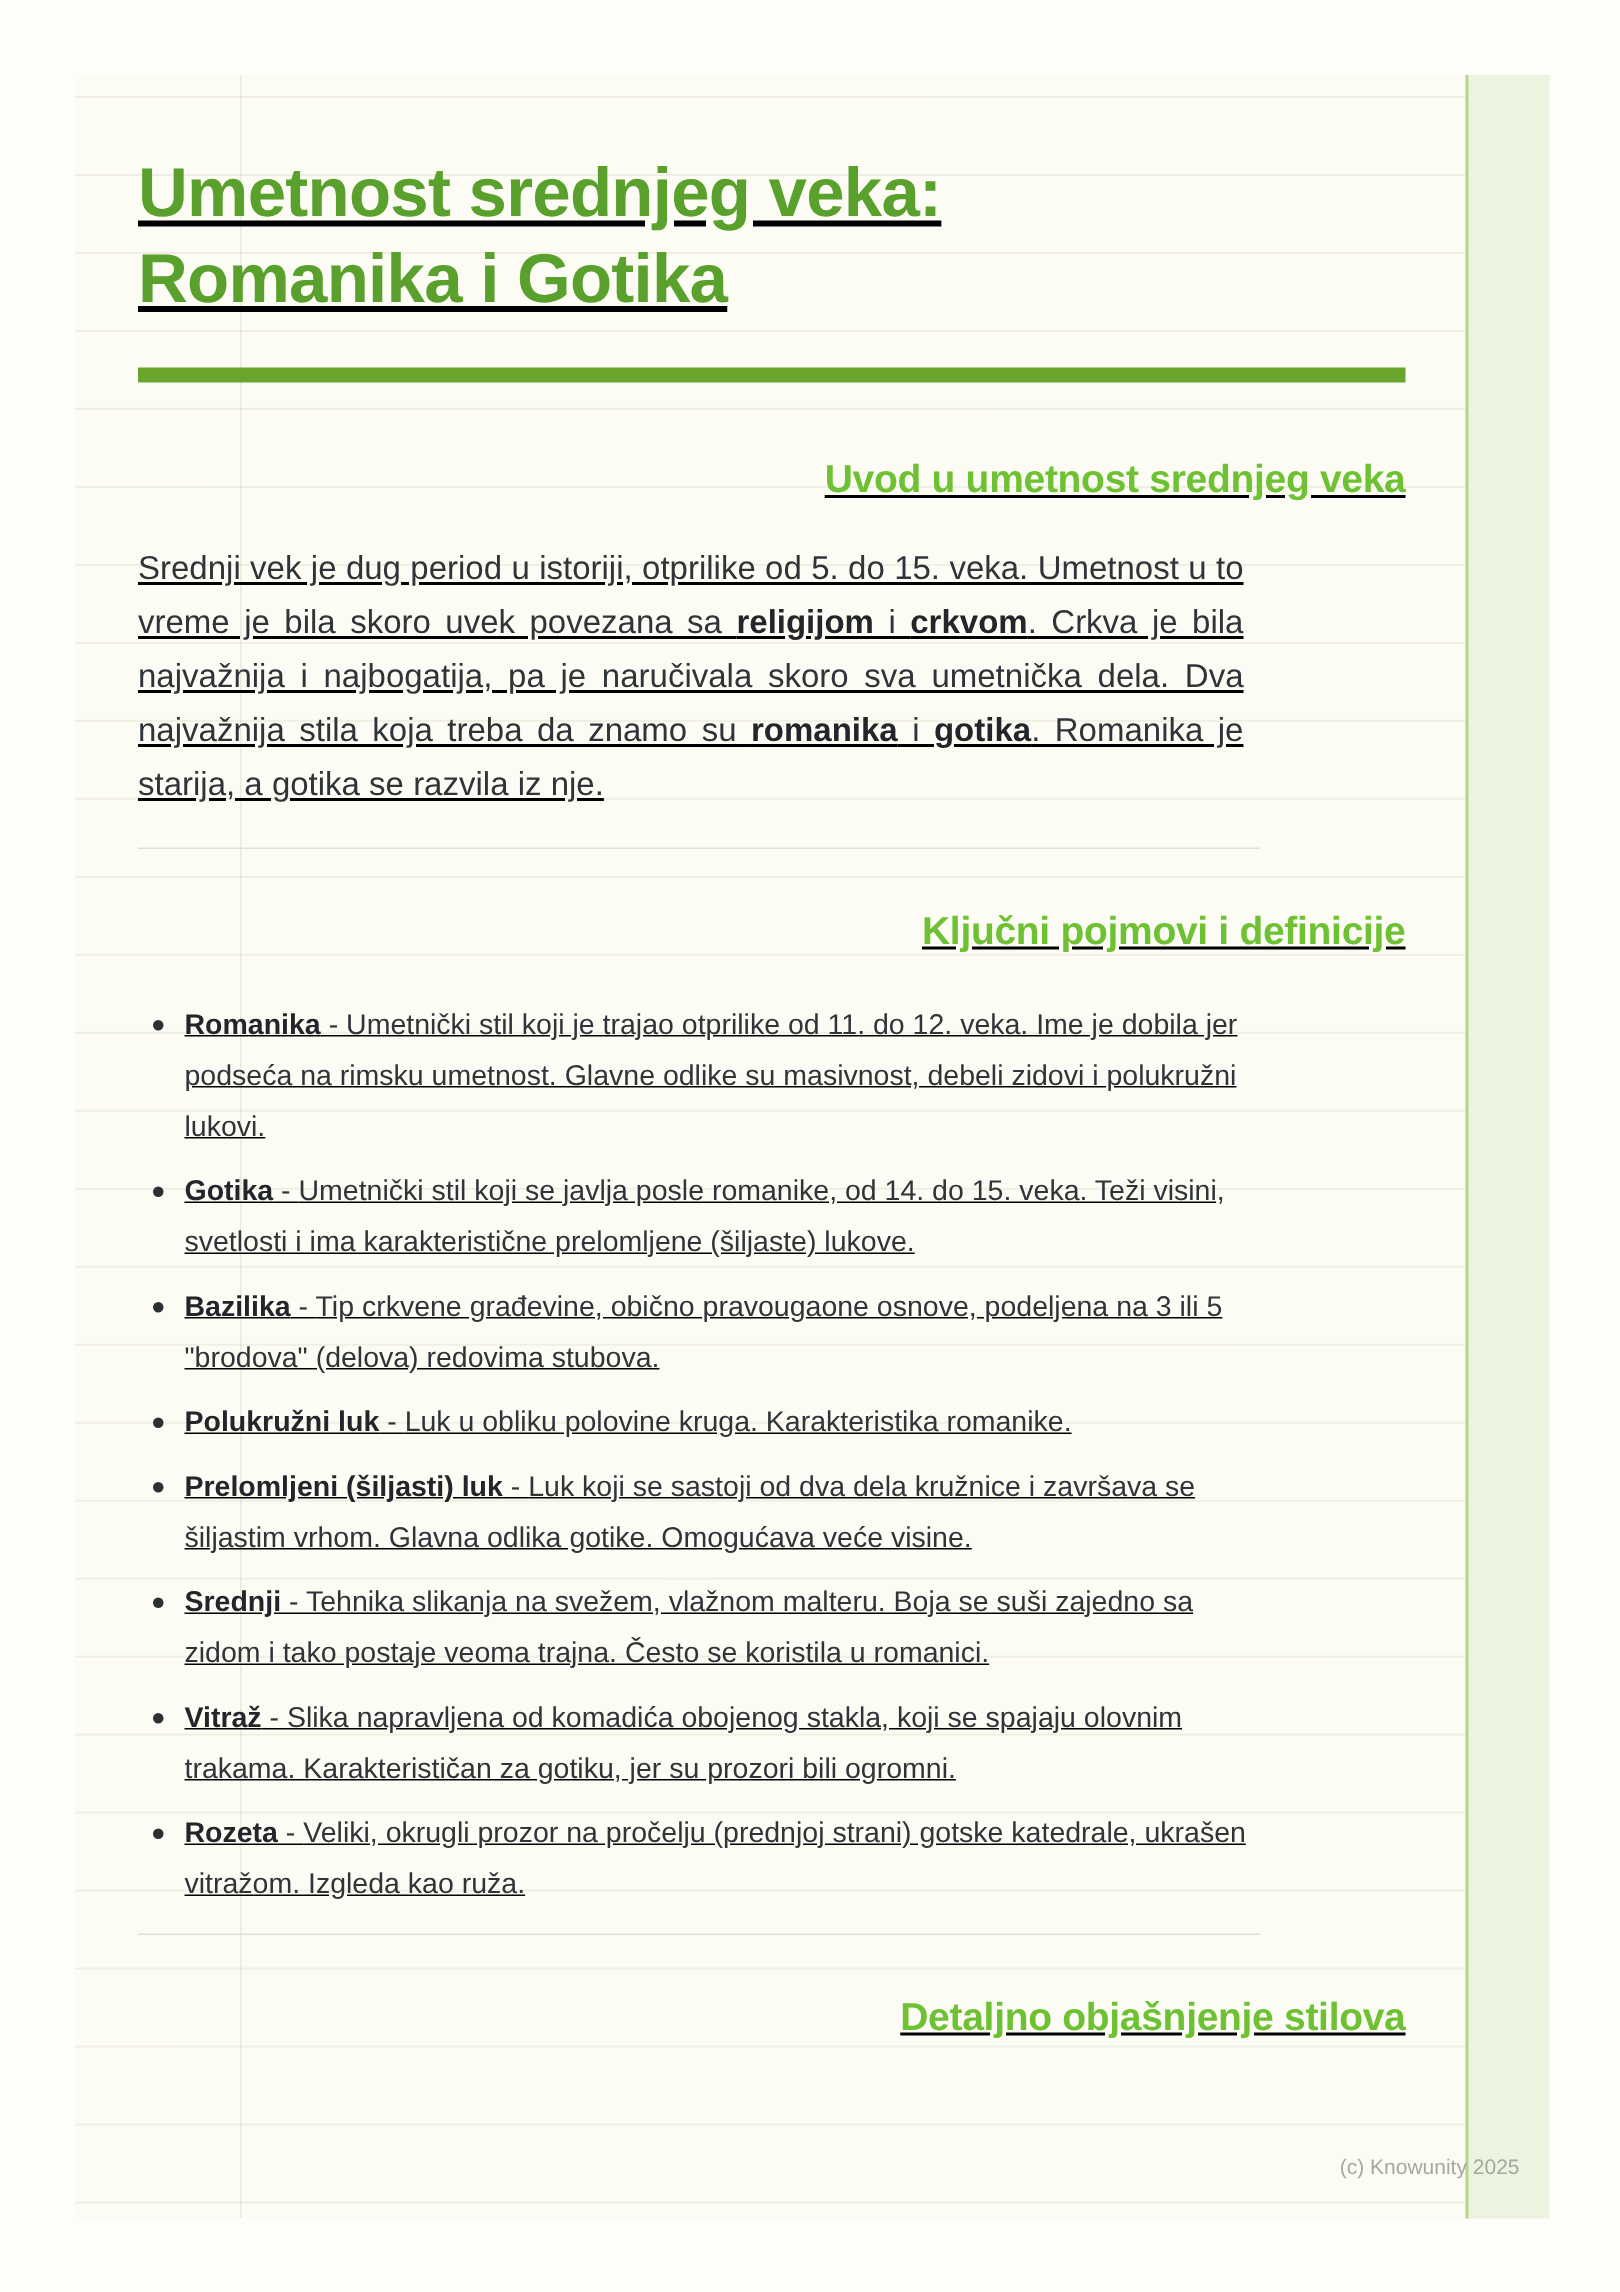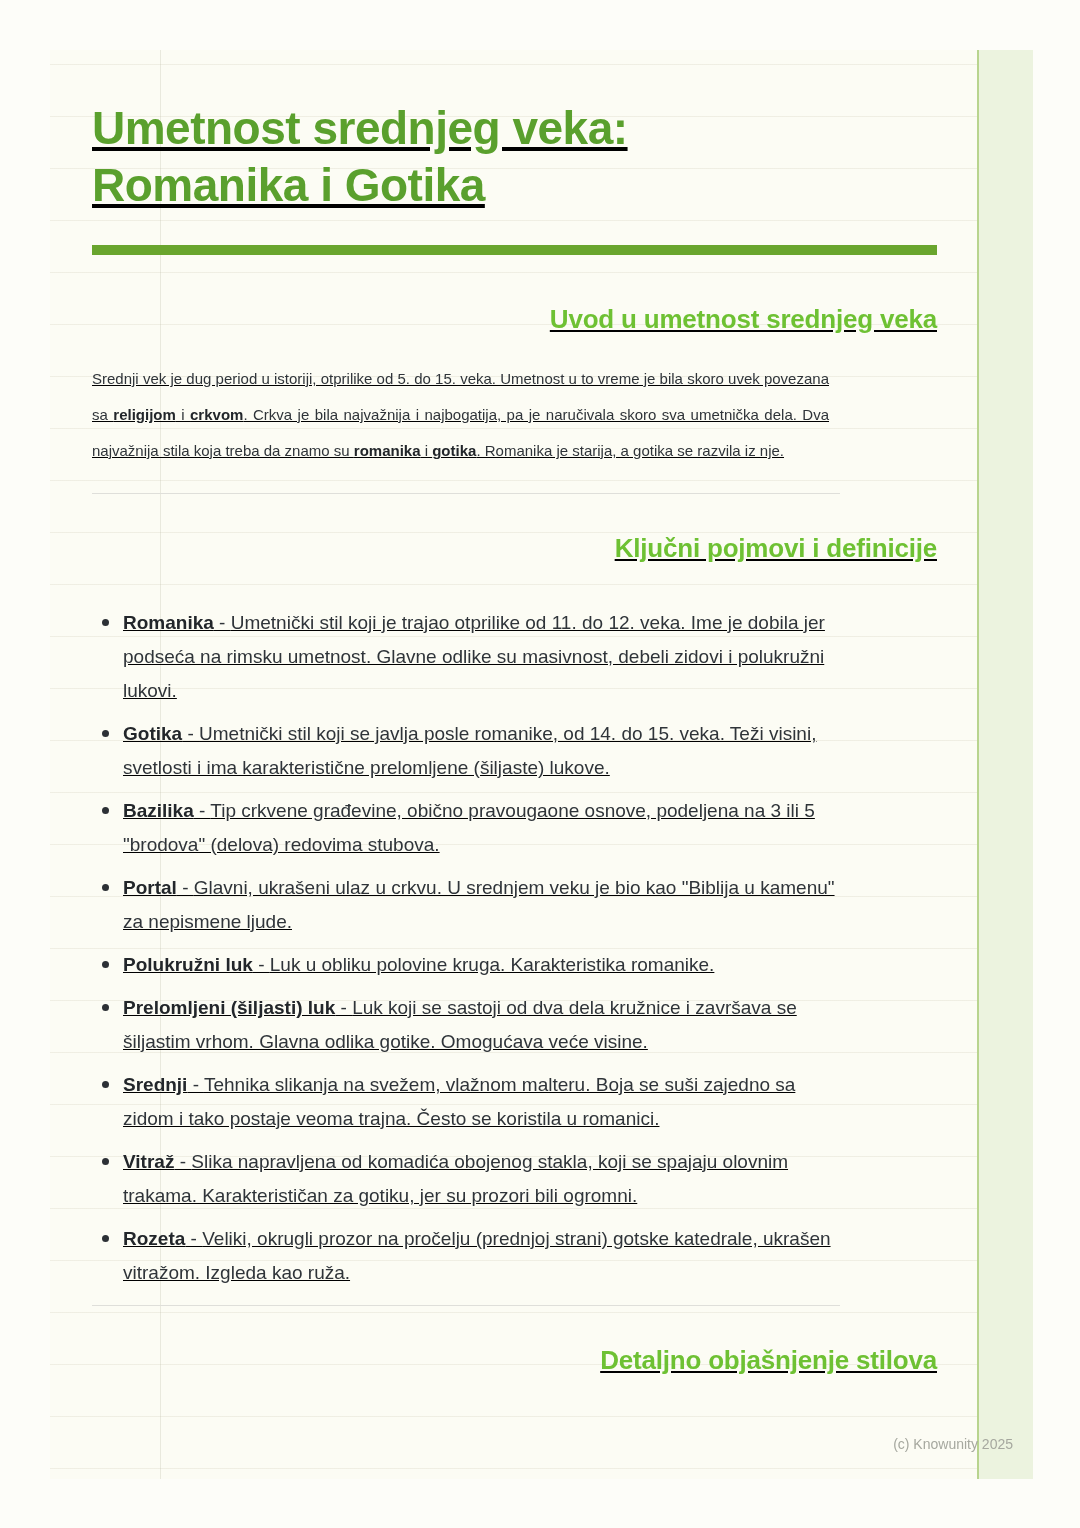--- a/index.html
+++ b/index.html
@@ -62,34 +62,34 @@
     font-weight:bold;
     letter-spacing:-0.2px;
     color:#6ec133;
     text-align:right;
   }
   h2.h-first  { margin-top:49px; }
   h2.h-mid    { margin-top:39px; }
   p.intro {
     margin-top:26px;
     width:737px;
-    font-size:15px;
+    font-size:22px;
     line-height:36px;
     color:#2f3439;
     text-align:justify;
   }
   p.intro b { color:#22262a; }
   .divider {
     margin-top:24px;
     width:748px; height:1px;
     background:#dfdfda;
   }
   .divider.d2 { margin-top:15px; }
   ul.terms {
-    margin-top:42px;
+    margin-top:31px;
     width:748px;
     list-style:none;
   }
   ul.terms li {
     position:relative;
     padding-left:31px;
     margin-bottom:9px;
     font-size:19px;
     line-height:34px;
     color:#2f3439;
@@ -130,21 +130,20 @@
     <p class="intro"><span>Srednji vek je dug period u istoriji, otprilike od 5. do 15. veka. Umetnost u to vreme je bila skoro uvek povezana sa </span><b>religijom</b><span> i </span><b>crkvom</b><span>. Crkva je bila najvažnija i najbogatija, pa je naručivala skoro sva umetnička dela. Dva najvažnija stila koja treba da znamo su </span><b>romanika</b><span> i </span><b>gotika</b><span>. Romanika je starija, a gotika se razvila iz nje.</span></p>
 
     <div class="divider d1"></div>
 
     <h2 class="section-heading h-mid">Ključni pojmovi i definicije</h2>
 
     <ul class="terms">
         <li><span class="dot"></span><b class="term">Romanika</b><span> - </span><span>Umetnički stil koji je trajao otprilike od 11. do 12. veka. Ime je dobila jer podseća na rimsku umetnost. Glavne odlike su masivnost, debeli zidovi i polukružni lukovi.</span></li>
         <li><span class="dot"></span><b class="term">Gotika</b><span> - </span><span>Umetnički stil koji se javlja posle romanike, od 14. do 15. veka. Teži visini, svetlosti i ima karakteristične prelomljene (šiljaste) lukove.</span></li>
         <li><span class="dot"></span><b class="term">Bazilika</b><span> - </span><span>Tip crkvene građevine, obično pravougaone osnove, podeljena na 3 ili 5 "brodova" (delova) redovima stubova.</span></li>
-        <li><span class="dot"></span><b class="term">Portal</b><span> - </span><span>Glavni, ukrašeni ulaz u crkvu. U srednjem veku je bio kao "Biblija u kamenu" za nepismene ljude.</span></li>
         <li><span class="dot"></span><b class="term">Polukružni luk</b><span> - </span><span>Luk u obliku polovine kruga. Karakteristika romanike.</span></li>
         <li><span class="dot"></span><b class="term">Prelomljeni (šiljasti) luk</b><span> - </span><span>Luk koji se sastoji od dva dela kružnice i završava se šiljastim vrhom. Glavna odlika gotike. Omogućava veće visine.</span></li>
         <li><span class="dot"></span><b class="term">Srednji</b><span> - </span><span>Tehnika slikanja na svežem, vlažnom malteru. Boja se suši zajedno sa zidom i tako postaje veoma trajna. Često se koristila u romanici.</span></li>
         <li><span class="dot"></span><b class="term">Vitraž</b><span> - </span><span>Slika napravljena od komadića obojenog stakla, koji se spajaju olovnim trakama. Karakterističan za gotiku, jer su prozori bili ogromni.</span></li>
         <li><span class="dot"></span><b class="term">Rozeta</b><span> - </span><span>Veliki, okrugli prozor na pročelju (prednjoj strani) gotske katedrale, ukrašen vitražom. Izgleda kao ruža.</span></li>
       </ul>
 
     <div class="divider d2"></div>
 
     <h2 class="section-heading h-mid">Detaljno objašnjenje stilova</h2>

